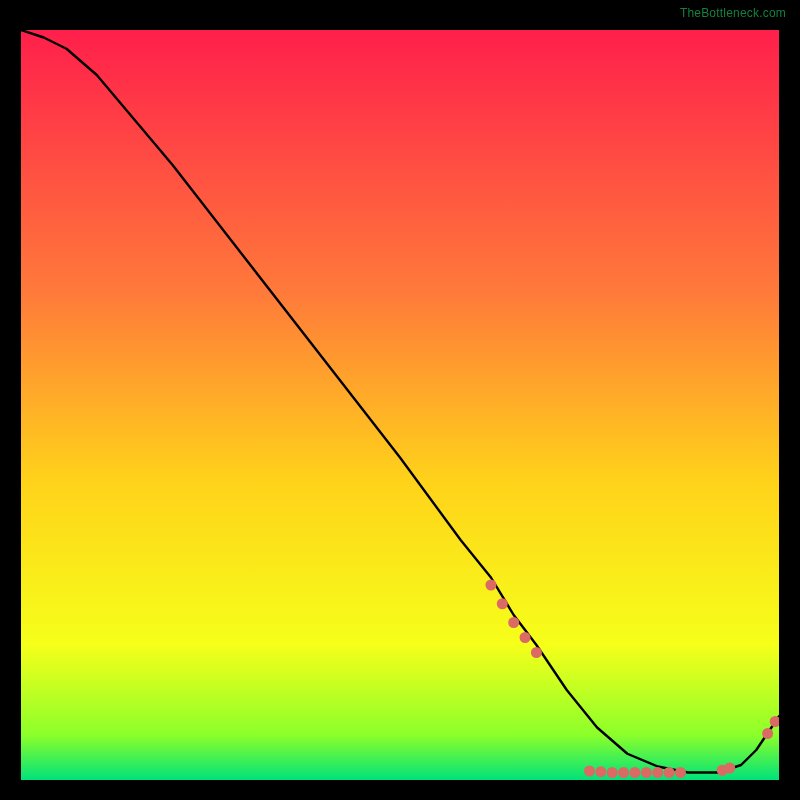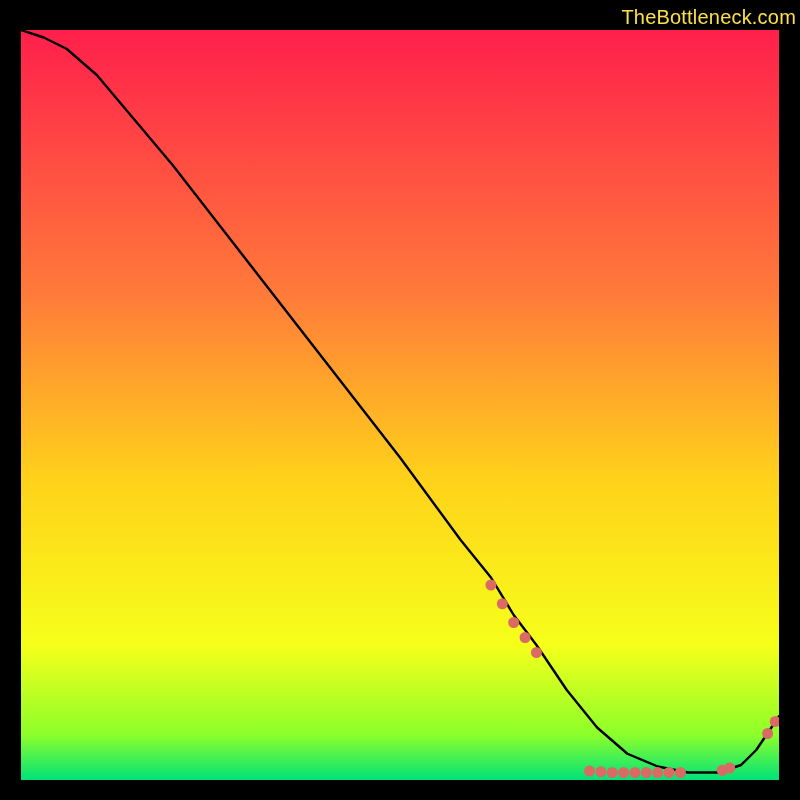--- a/index.html
+++ b/index.html
@@ -13,23 +13,23 @@
   }
   .stage {
     position: relative;
     width: 800px;
     height: 800px;
     background: #000;
   }
   .watermark {
     position: absolute;
     top: 6px;
-    right: 4px;
-    color: #fde047;
-    font-size: 20px;
+    right: 14px;
+    color: #15803d;
+    font-size: 12px;
     font-weight: 500;
     letter-spacing: 0.2px;
     user-select: none;
   }
   .plot {
     position: absolute;
     left: 21px;
     top: 30px;
     width: 758px;
     height: 750px;

